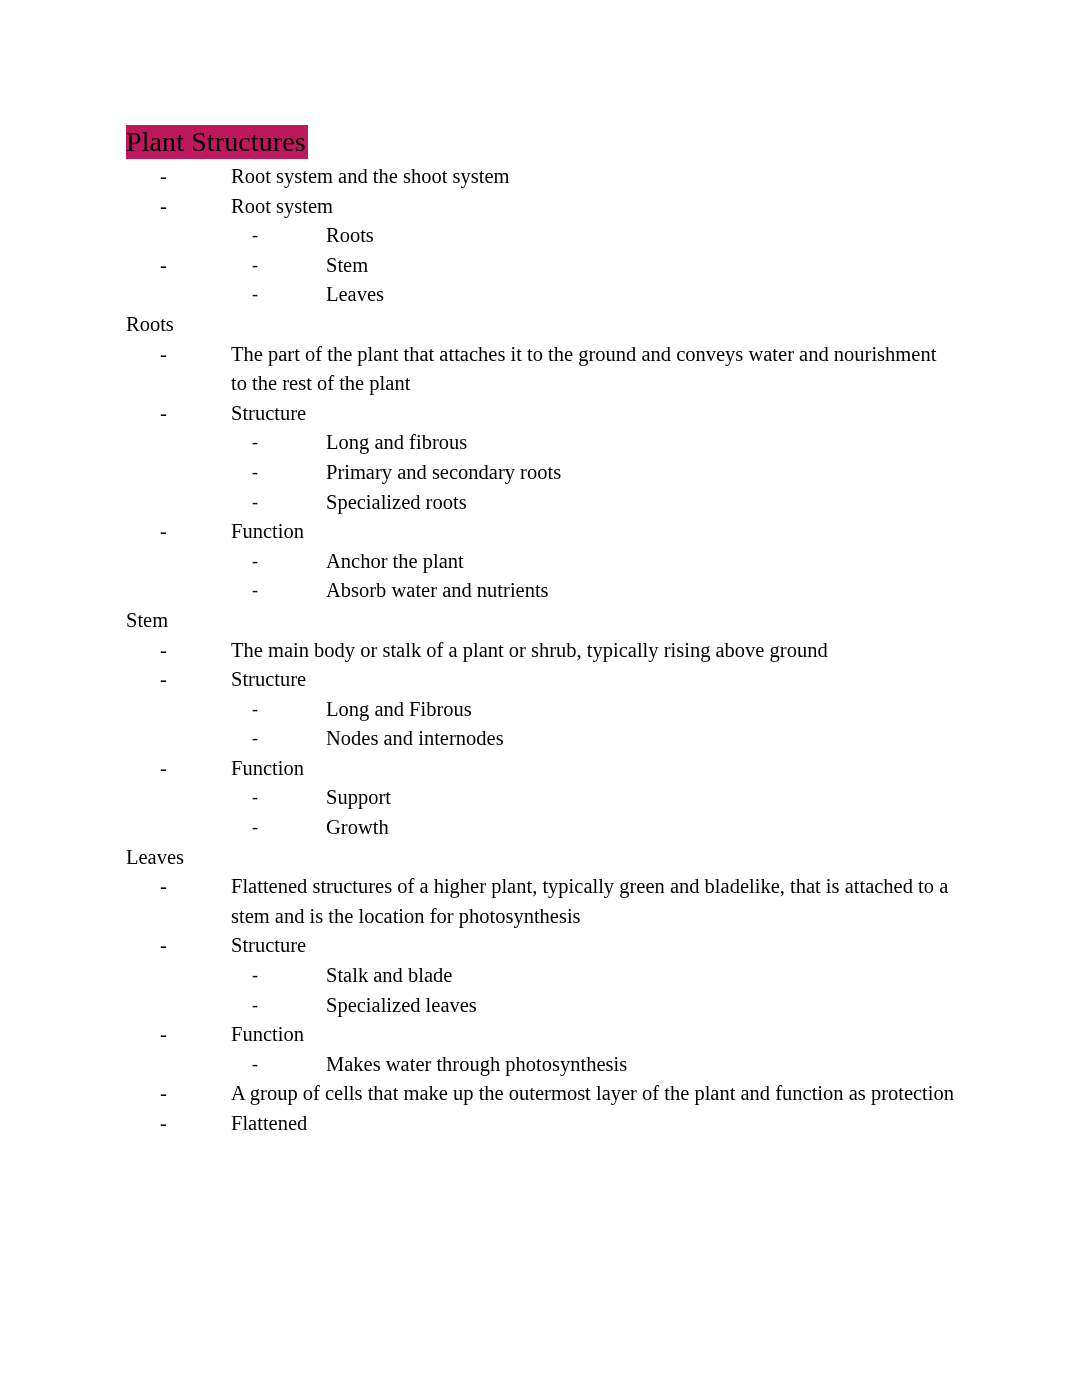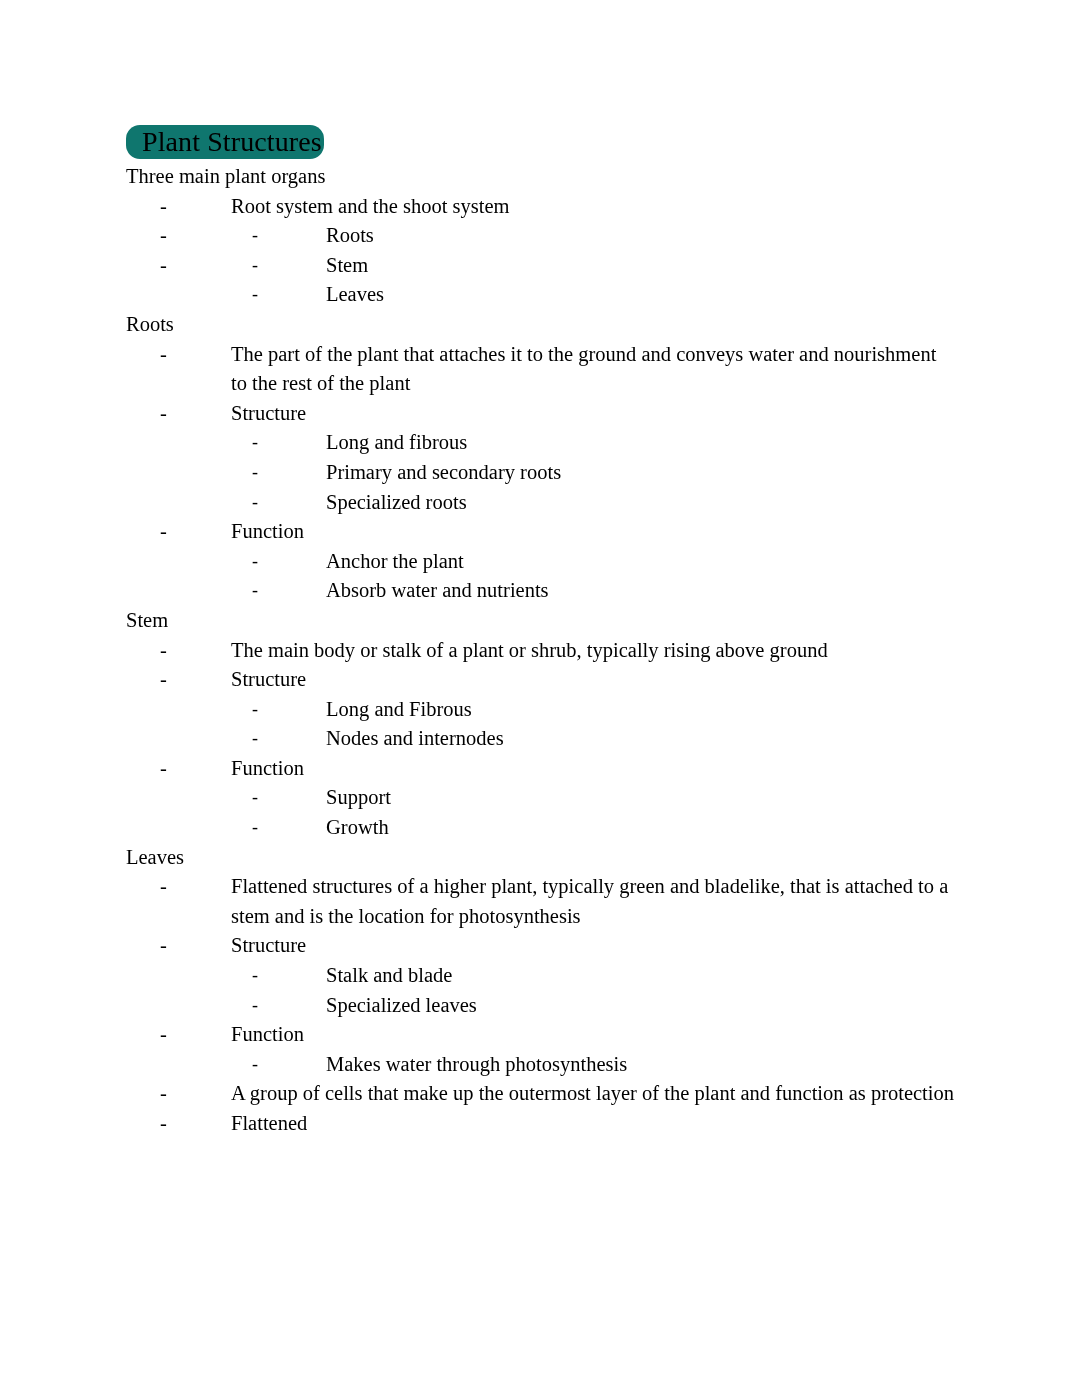--- a/index.html
+++ b/index.html
@@ -28,24 +28,23 @@
     width: 830px;
   }
   .doc-title {
     font-size: 28px;
     line-height: 34px;
     margin: 0 0 3px 0;
     font-weight: normal;
     letter-spacing: 0.1px;
   }
   .doc-title .hl {
-    background-color: #0f766e;
-    padding: 1px 2px 2px 16px;
+    background-color: #be185d;
+    padding: 1px 2px 2px 0;
     box-decoration-break: clone;
-    border-radius: 14px;
     -webkit-box-decoration-break: clone;
   }
   .heading {
     font-size: 20.5px;
     line-height: 29.6px;
     margin: 0;
     white-space: nowrap;
   }
   ul.lvl1, ul.lvl2 {
     list-style: none;
@@ -88,28 +87,28 @@
 </style>
 </head>
 <body>
 
 <div class="page">
   <div class="doc-body">
 
     <h1 class="doc-title"><span class="hl">Plant Structures</span></h1>
 
     <section class="sec">
-      <p class="heading">Three main plant organs</p>
       <ul class="lvl1">
         <li class="item">
           <span class="dash">-</span>
           <span class="txt">Root system and the shoot system</span>
         </li>
         <li class="item">
           <span class="dash">-</span>
+          <span class="txt">Root system</span>
           <ul class="lvl2">
             <li class="item">
               <span class="dash">-</span>
               <span class="txt">Roots</span>
             </li>
           </ul>
         </li>
         <li class="item">
           <span class="dash">-</span>
           <ul class="lvl2">

